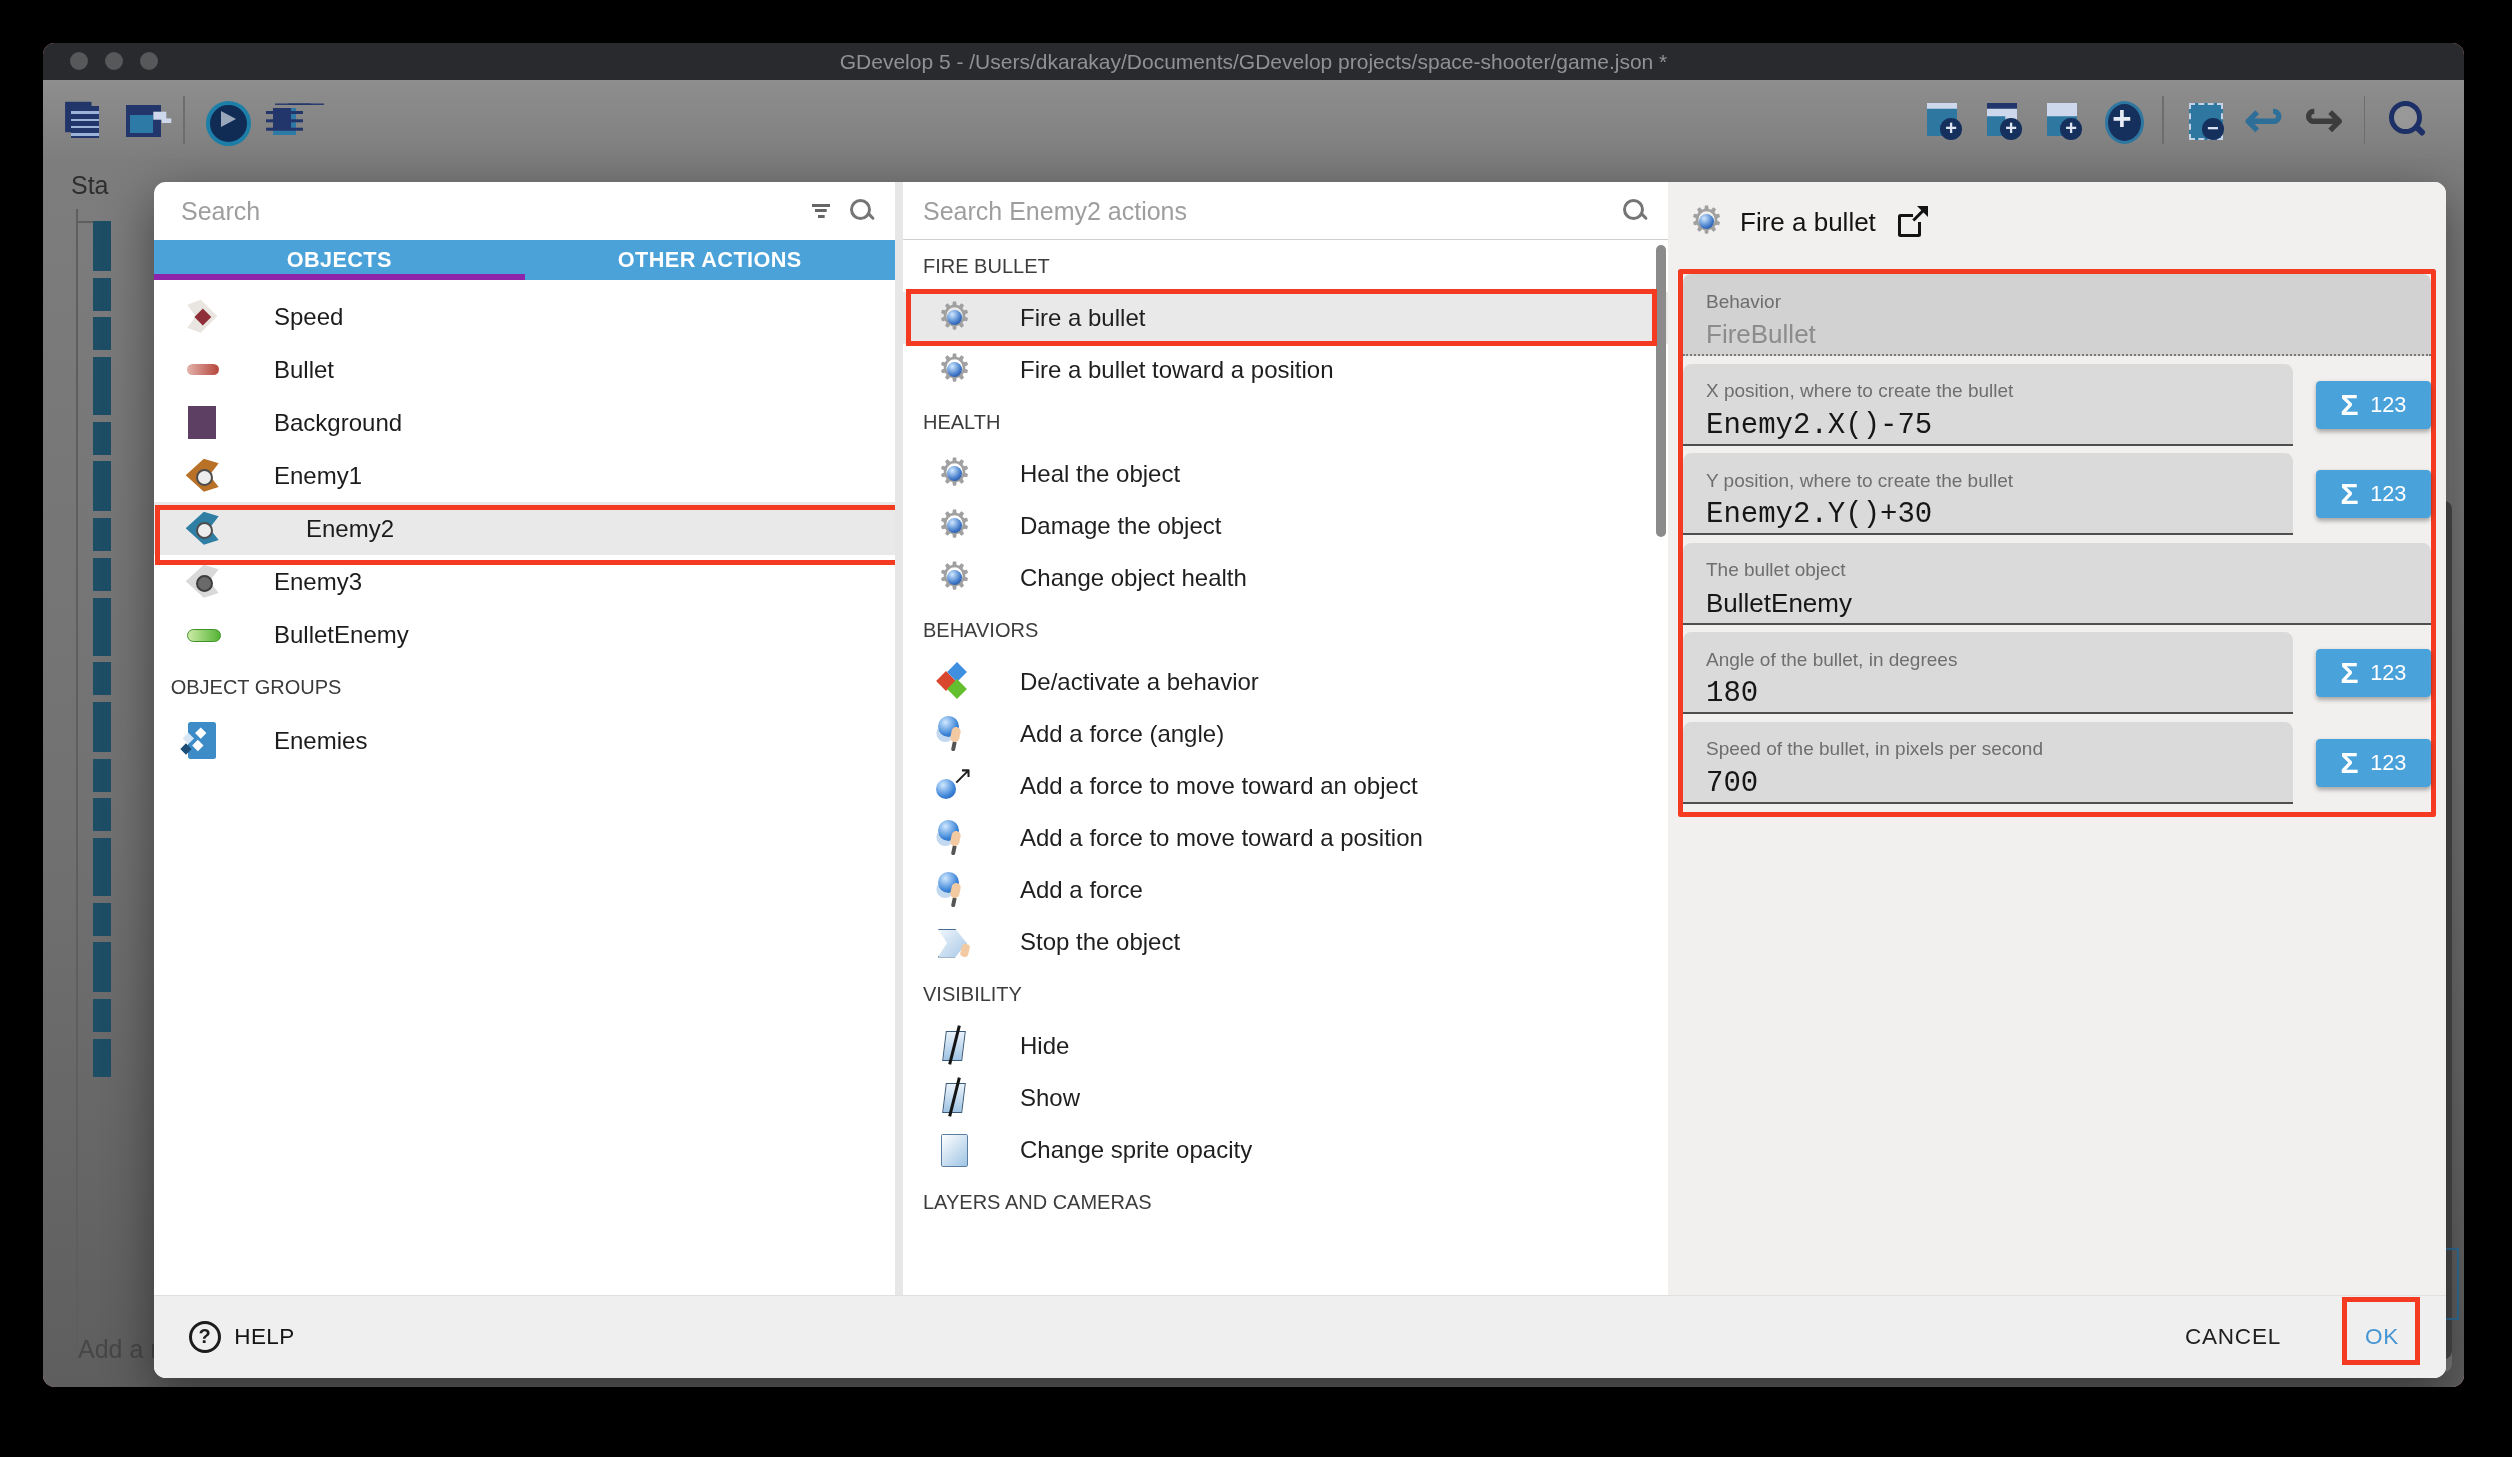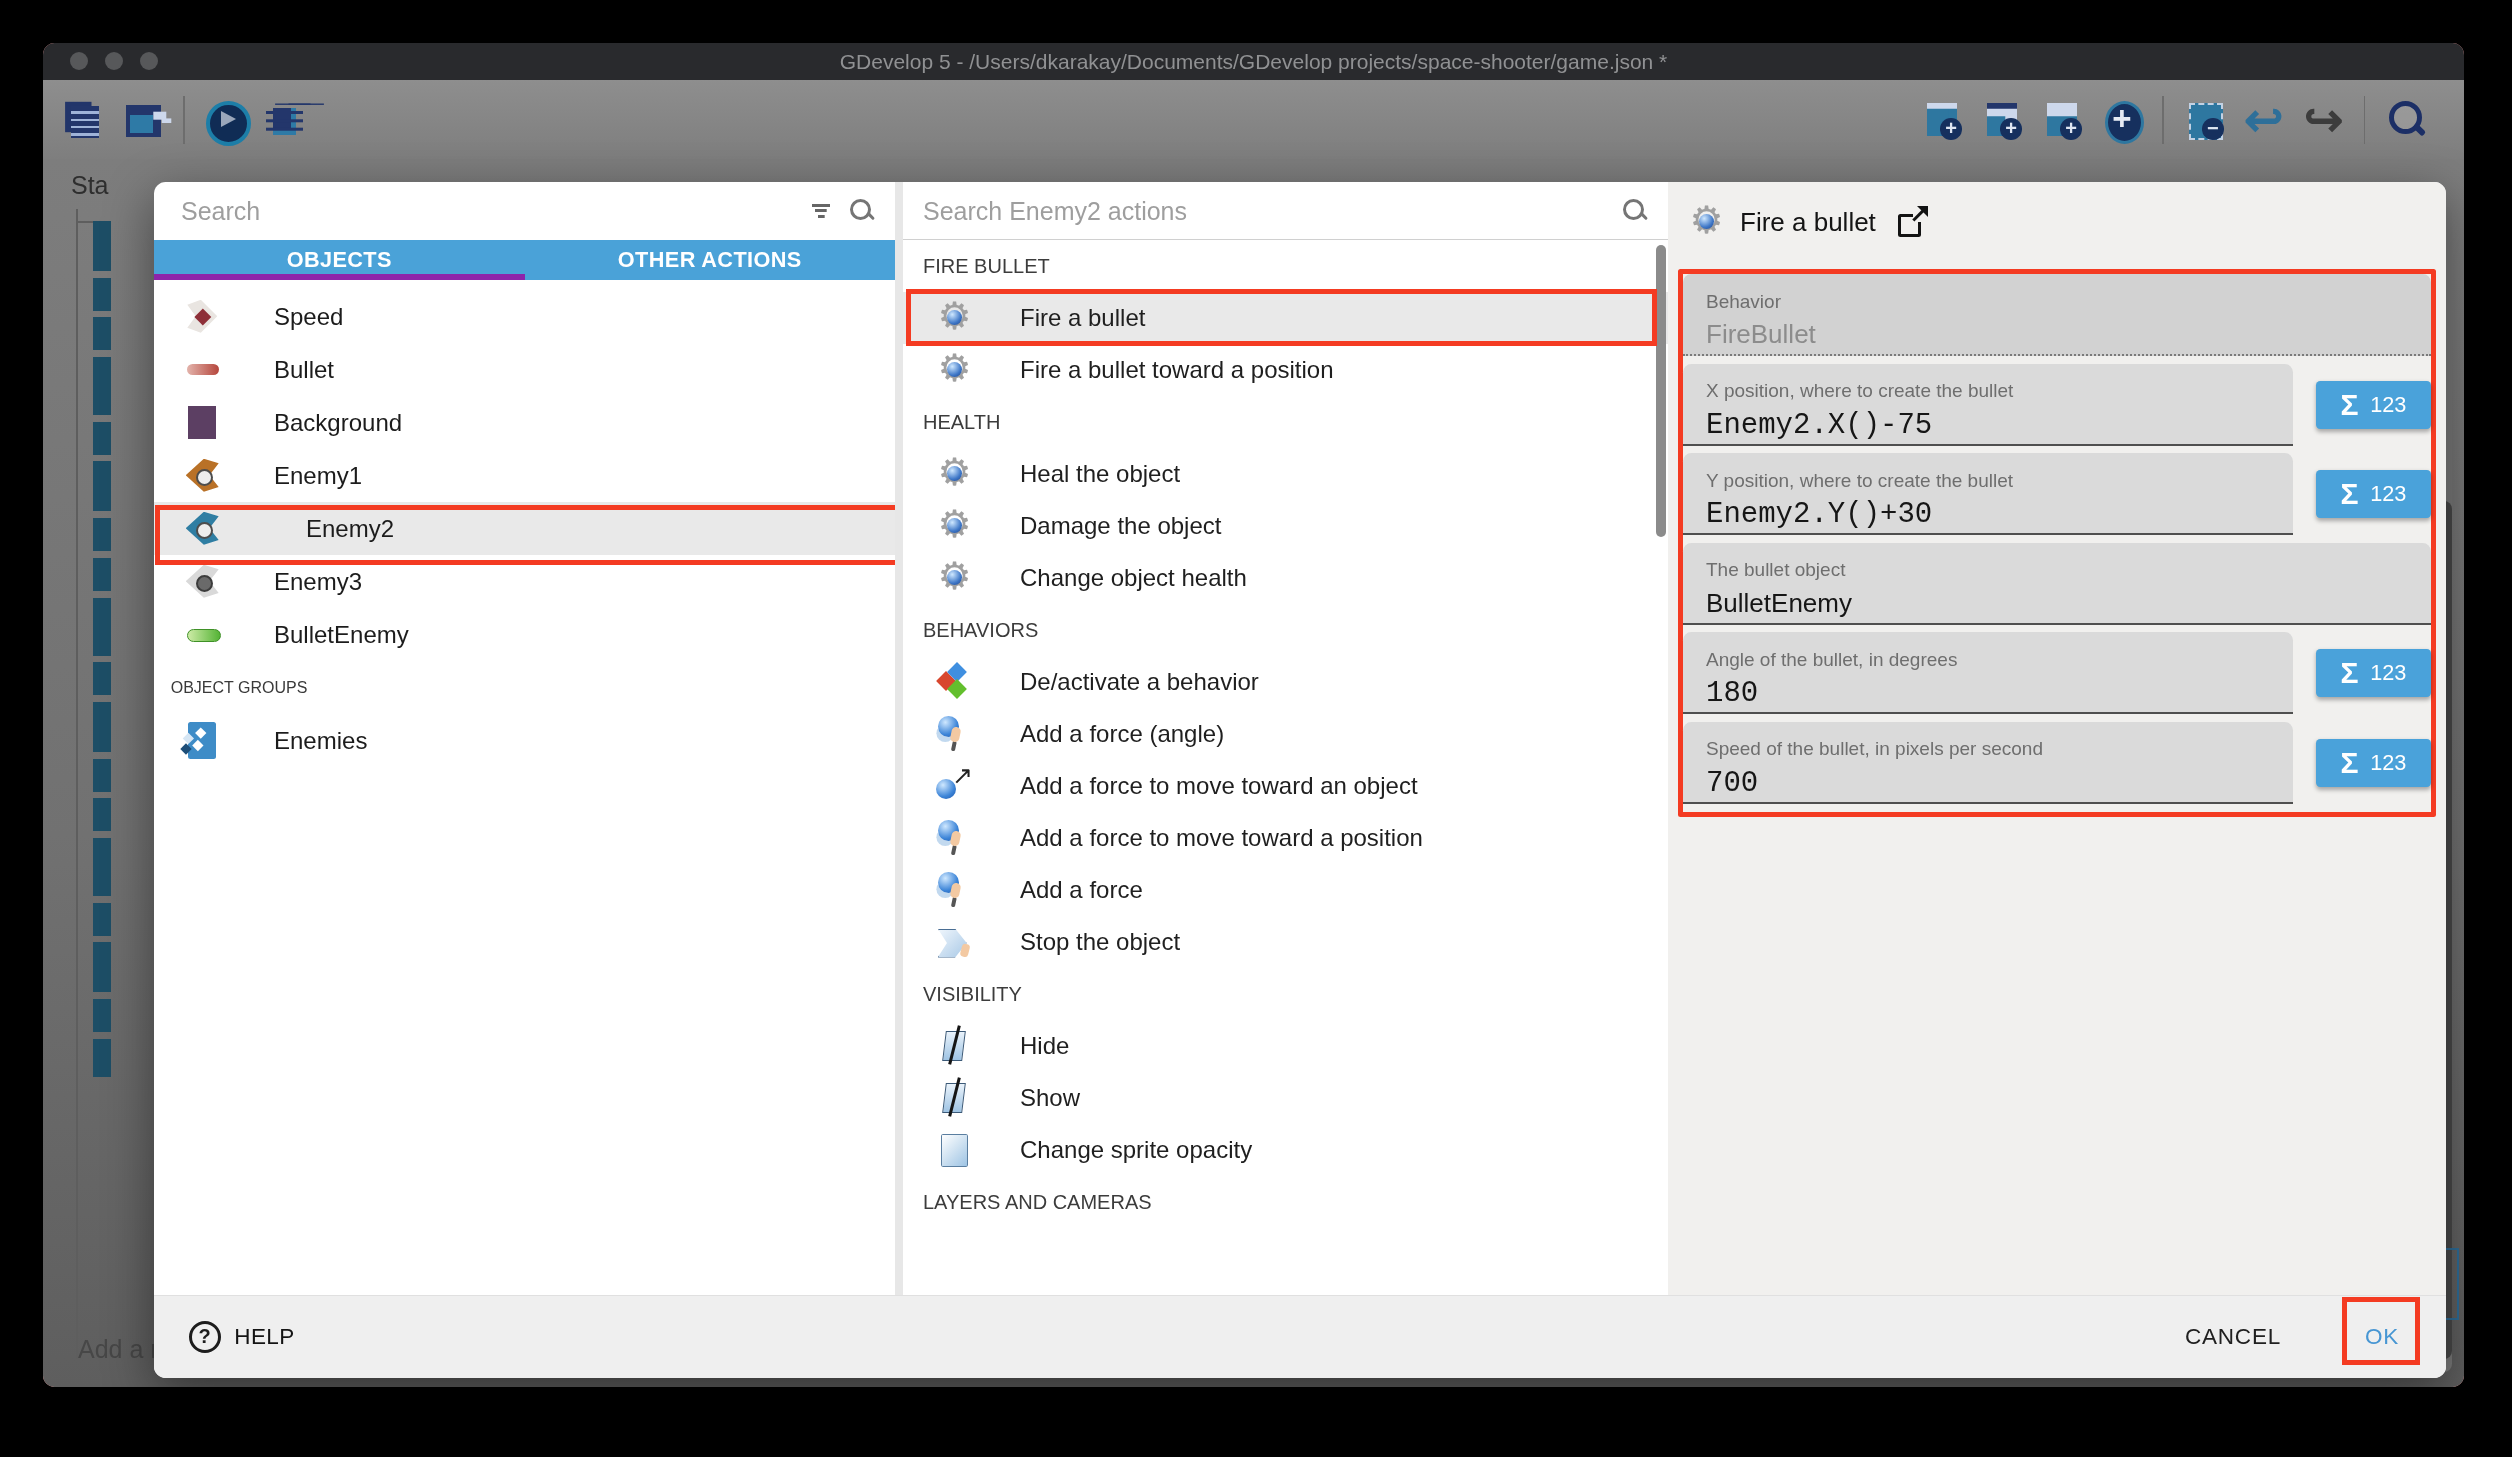--- a/index.html
+++ b/index.html
@@ -103,21 +103,21 @@
      background:#757575; transform:rotate(45deg); border-radius:1.7px; }
   .tabbar { position:relative; height:40px; background:#4aa2d8; display:flex; }
   .tab { flex:1; color:#fff; font-size:21.7px; font-weight:bold; letter-spacing:0.4px;
          text-align:center; line-height:40px; }
   .tab-underline { position:absolute; left:0; bottom:0; width:371px; height:5.8px; background:#8d24aa; }
   .obj-list { position:relative; padding-top:10px; }
   .obj-row { position:relative; height:53px; display:flex; align-items:center; }
   .obj-row.selected { background:#e9e9e9;gap:32px; }
   .obj-icon-box { width:37px; height:37px; margin-left:30px; position:relative; flex:0 0 auto; }
   .obj-label { margin-left:53px; font-size:24px; color:#1c1c1c; }
-  .group-header { height:53px; line-height:53px; padding-left:16.7px; font-size:16px; color:#3a3a3a; }
+  .group-header { height:53px; line-height:53px; padding-left:16.7px; font-size:20px; color:#3a3a3a; }
 
   
   .oi { position:absolute; inset:0; }
   .oi-player::before { content:""; position:absolute; left:3.3px; top:1.7px; width:30px; height:33px;
      background:#e9e5e1; clip-path:polygon(100% 50%,45% 0,0 15%,28% 50%,0 85%,45% 100%); }
   .oi-player::after { content:""; position:absolute; left:13.3px; top:12.5px; width:11.7px; height:11.7px;
      background:#8e2f38; transform:rotate(45deg); }
   .oi-bullet::before { content:""; position:absolute; left:2.5px; top:12.5px; width:32px; height:11.7px;
      border-radius:6.7px; background:linear-gradient(90deg,#e3b3ab,#b5463c); }
   .oi-background::before { content:""; position:absolute; left:4.2px; top:1.7px; width:28px; height:33px;

